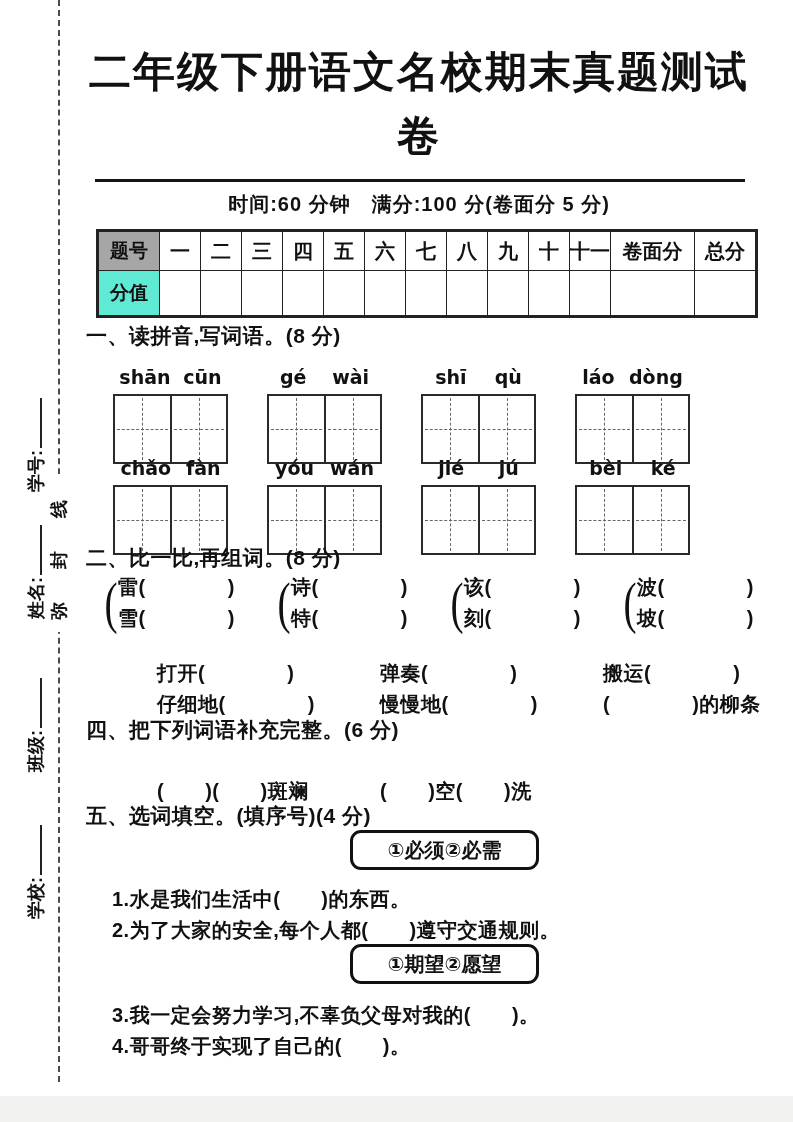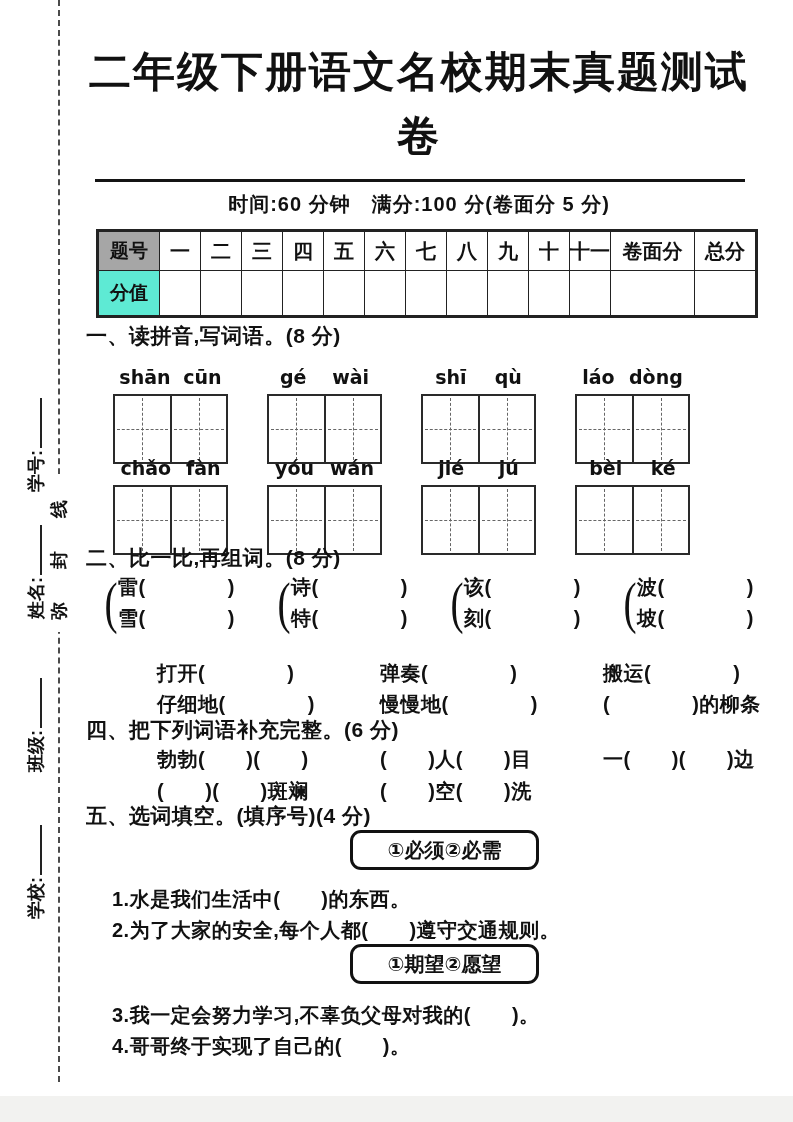--- a/index.html
+++ b/index.html
@@ -301,25 +301,20 @@
     <div class="item bodyline pre">弹奏(　　　　)</div>
     <div class="item bodyline pre">搬运(　　　　)</div>
   </div>
   <div class="abs cols-row" style="top:689px;left:113px;">
     <div class="item bodyline pre">仔细地(　　　　)</div>
     <div class="item bodyline pre">慢慢地(　　　　)</div>
     <div class="item bodyline pre">(　　　　)的柳条</div>
   </div>
 
   <div class="abs heading" style="top:716px;left:86px;">四、把下列词语补充完整。(6 分)</div>
-  <div class="abs cols-row" style="top:744px;left:113px;">
-    <div class="item bodyline pre">勃勃(　　)(　　)</div>
-    <div class="item bodyline pre">(　　)人(　　)目</div>
-    <div class="item bodyline pre">一(　　)(　　)边</div>
-  </div>
   <div class="abs cols-row" style="top:776px;left:113px;">
     <div class="item bodyline pre">(　　)(　　)斑斓</div>
     <div class="item bodyline pre">(　　)空(　　)洗</div>
   </div>
 
   <div class="abs heading" style="top:802px;left:86px;">五、选词填空。(填序号)(4 分)</div>
 
   <div class="abs word-bank" style="top:830px;left:350px;width:183px;height:34px;">
     <span class="opt">①必须</span>
     <span class="opt">②必需</span>

